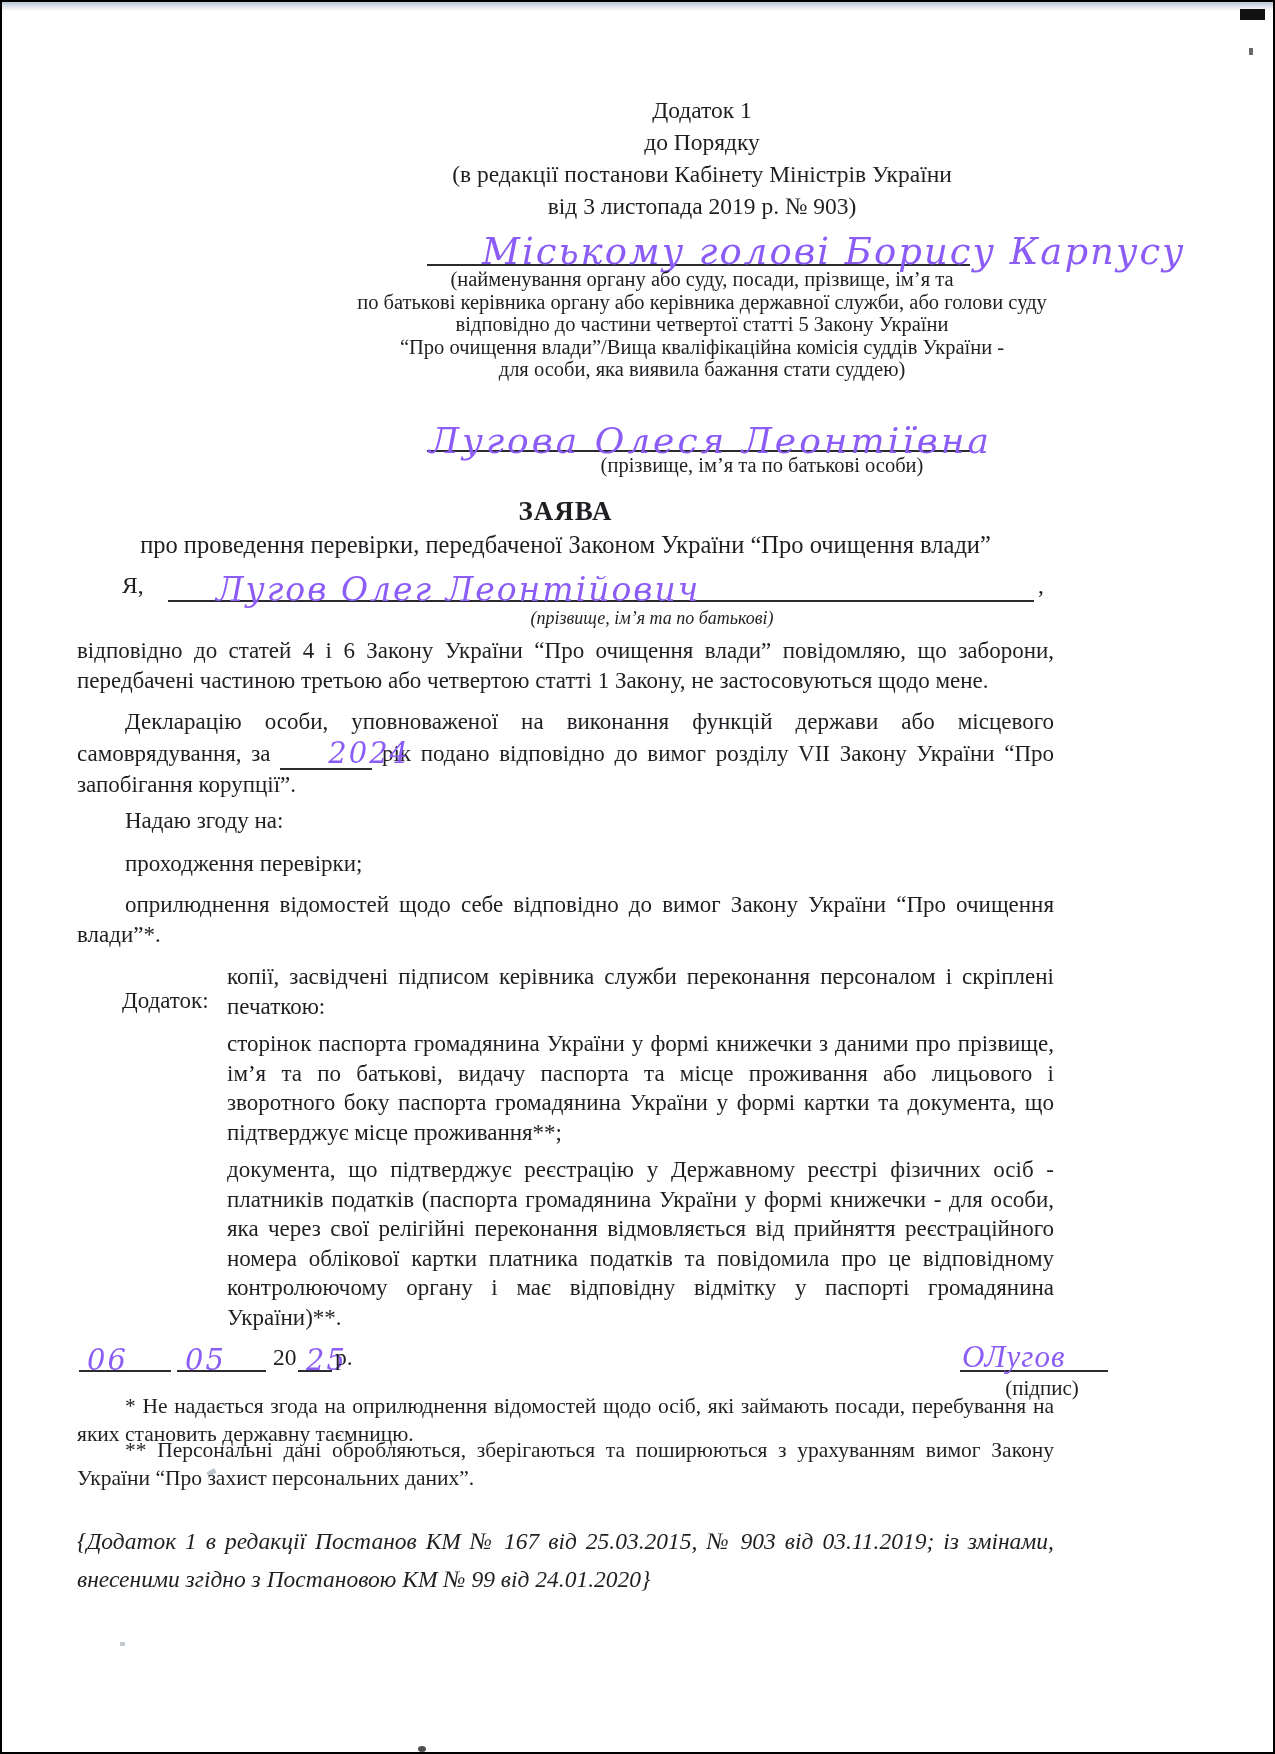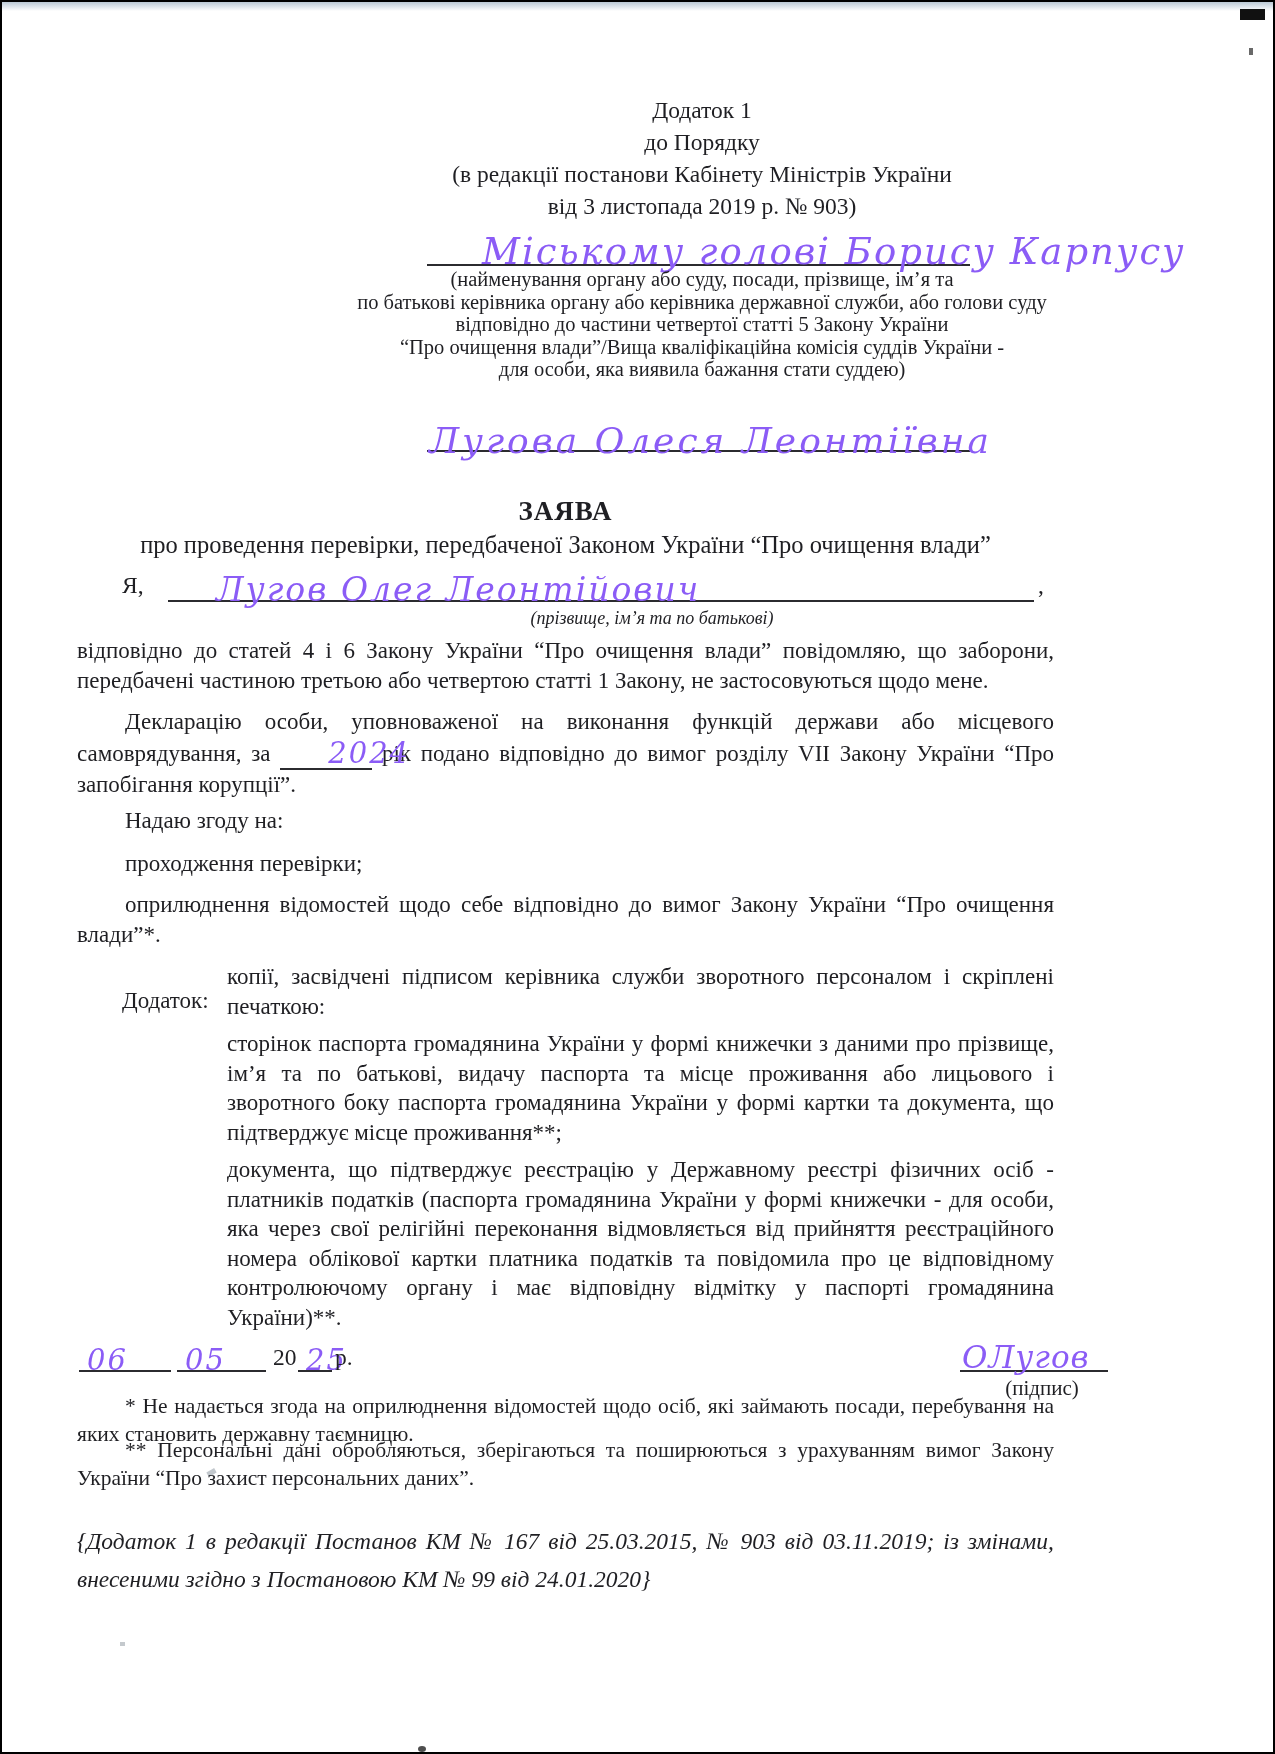--- a/index.html
+++ b/index.html
@@ -60,21 +60,21 @@
 
   .date-row{position:absolute;top:1336px;left:0;width:1275px;height:44px;font-size:23.5px;}
   .d-line{position:absolute;border-bottom:2px solid #2b2b2f;height:32px;}
   .d-day{left:77px;width:92px;}
   .d-month{left:175px;width:89px;}
   .d-year{left:296px;width:34px;}
   .d-line .hw{position:absolute;left:8px;bottom:-7px;font-size:29px;letter-spacing:2px;}
   .d-century{position:absolute;left:271px;top:6px;}
   .d-suffix{position:absolute;left:333px;top:6px;}
   .sig-line{left:958px;width:148px;}
-  .sig-line .hw{left:2px;bottom:-5px;font-size:31px;letter-spacing:1px;}
+  .sig-line .hw{left:2px;bottom:-5px;font-size:31px;letter-spacing:1px;font-family:Liberation Serif, serif;}
   .sig-caption{position:absolute;top:1374px;left:975px;width:130px;text-align:center;font-size:21px;}
 
   .footnote{position:absolute;left:75px;width:977px;font-size:21.5px;line-height:28px;
     text-align:justify;text-indent:48px;}
   .fn1{top:1390px;}
   .fn2{top:1434px;}
 
   .footer-note{position:absolute;top:1520px;left:75px;width:977px;
     font-style:italic;font-size:23.5px;line-height:38px;text-align:justify;}
 </style>
@@ -103,20 +103,21 @@
     <div>(найменування органу або суду, посади, прізвище, ім’я та</div>
     <div>по батькові керівника органу або керівника державної служби, або голови суду</div>
     <div>відповідно до частини четвертої статті 5 Закону України</div>
     <div>“Про очищення влади”/Вища кваліфікаційна комісія суддів України -</div>
     <div>для особи, яка виявила бажання стати суддею)</div>
   </div>
 
   <div class="field name-field">
     <span class="hw">Лугова Олеся Леонтіївна</span>
   </div>
+  <div class="name-caption">(прізвище, ім’я та по батькові особи)</div>
 
   <div class="title">ЗАЯВА</div>
   <div class="subtitle">про проведення перевірки, передбаченої Законом України “Про очищення влади”</div>
 
   <div class="ya-row">
     <span class="ya-prefix">Я,</span>
     <span class="ya-line">
       <span class="hw">Лугов Олег Леонтійович</span>
     </span>
     <span class="ya-suffix">,</span>
@@ -132,21 +133,21 @@
   </div>
 
   <div class="para consent-intro indent">Надаю згоду на:</div>
   <div class="para consent-check indent">проходження перевірки;</div>
   <div class="para consent-publish indent">оприлюднення відомостей щодо себе відповідно до вимог Закону України “Про очищення влади”*.</div>
 
   <div class="attachment">
     <div class="attachment-grid">
       <div class="attach-label">Додаток:</div>
       <div class="attach-items">
-        <p>копії, засвідчені підписом керівника служби зворотного персоналом і скріплені печаткою:</p>
+        <p>копії, засвідчені підписом керівника служби переконання персоналом і скріплені печаткою:</p>
         <p>сторінок паспорта громадянина України у формі книжечки з даними про прізвище, ім’я та по батькові, видачу паспорта та місце проживання або лицьового і зворотного боку паспорта громадянина України у формі картки та документа, що підтверджує місце проживання**;</p>
         <p>документа, що підтверджує реєстрацію у Державному реєстрі фізичних осіб - платників податків (паспорта громадянина України у формі книжечки - для особи, яка через свої релігійні переконання відмовляється від прийняття реєстраційного номера облікової картки платника податків та повідомила про це відповідному контролюючому органу і має відповідну відмітку у паспорті громадянина України)**.</p>
       </div>
     </div>
   </div>
 
   <div class="date-row">
     <span class="d-line d-day">
       <span class="hw">06</span>
     </span>

